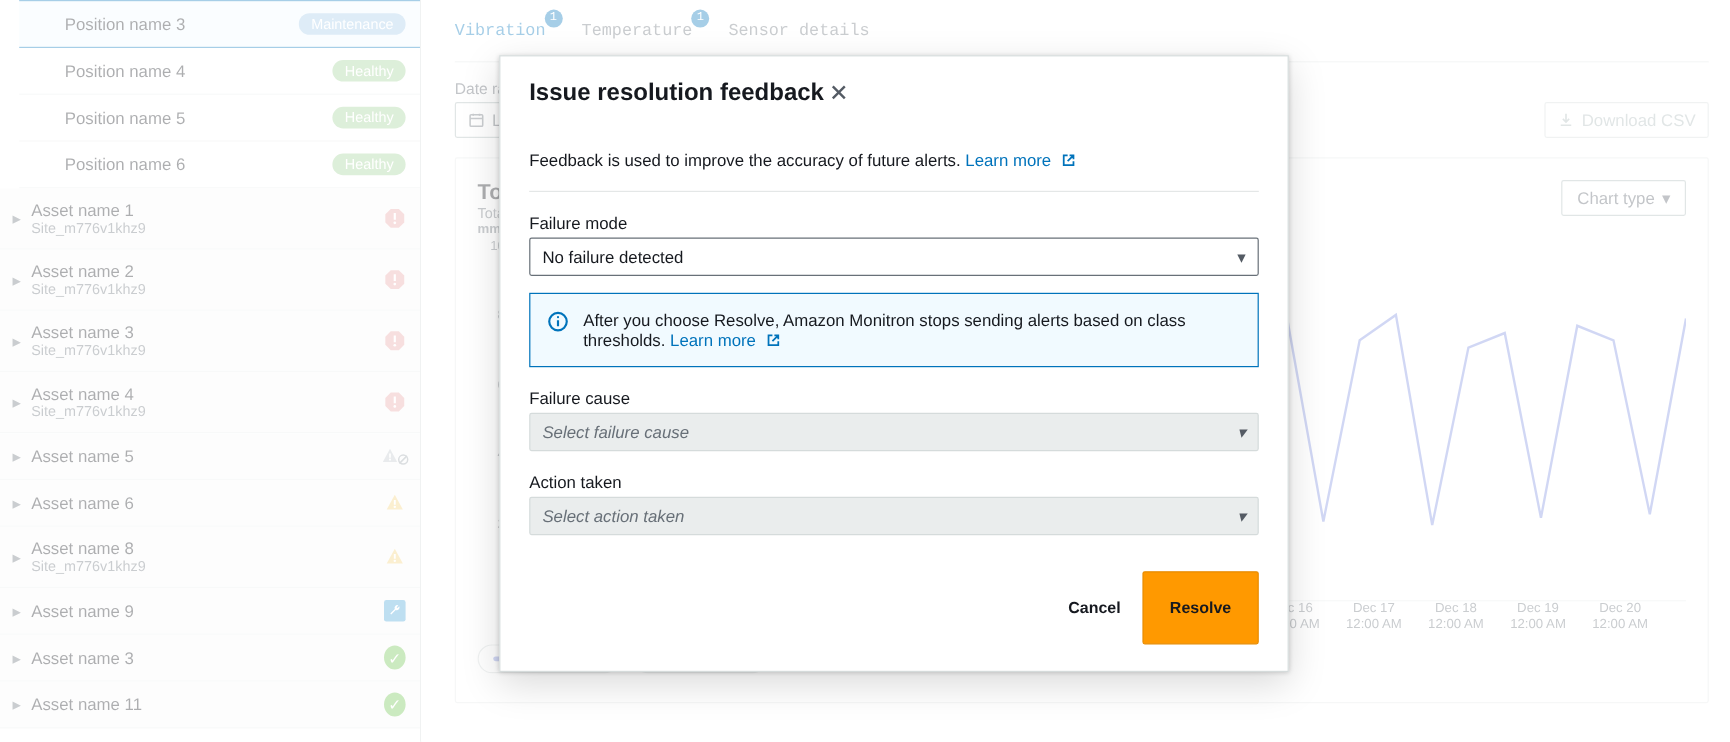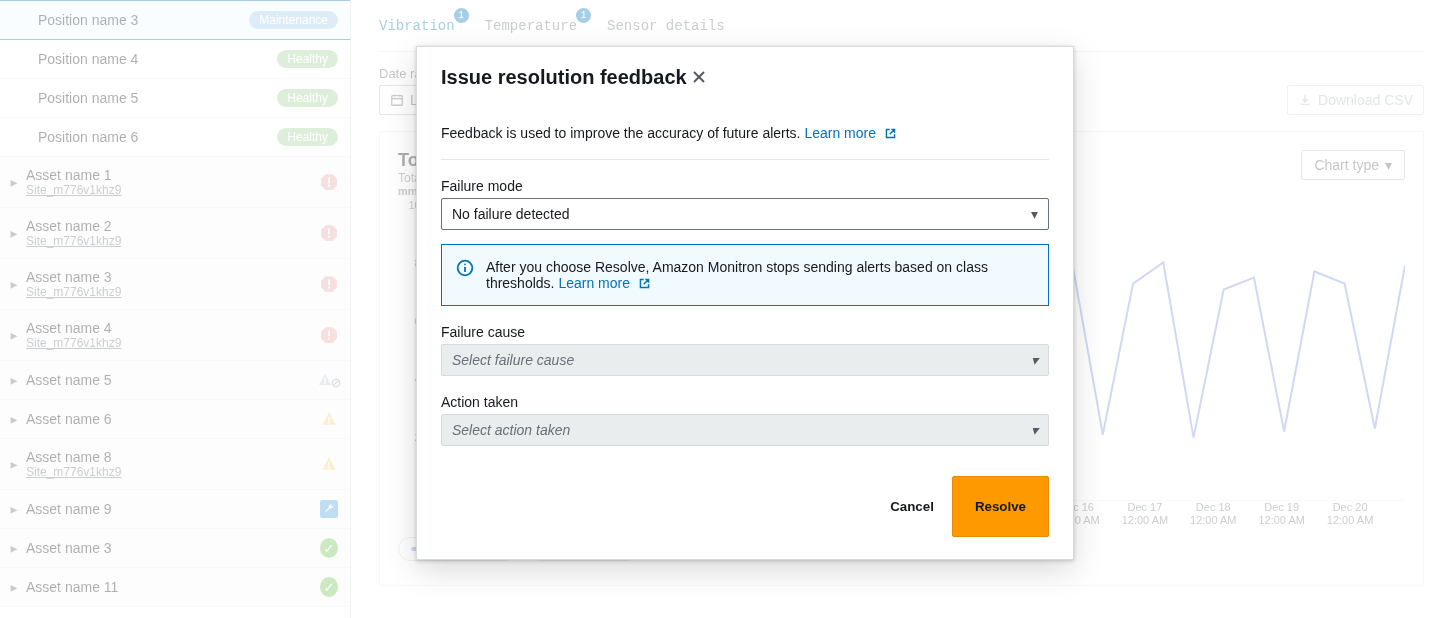--- a/index.html
+++ b/index.html
@@ -21,32 +21,32 @@
   background: #ffffff;
 }
 .position-row, .asset-row {
   display: flex;
   align-items: center;
   justify-content: space-between;
   padding: 10px 12px;
   border-bottom: 1px solid #eaeded;
   cursor: pointer;
 }
-.position-row { padding-left: 38px; }
+.position-row { padding-left: 38px; margin-left: 16px; }
 .position-row.selected {
   background: #f1faff;
   border-top: 1px solid #0073bb;
   border-bottom: 1px solid #0073bb;
 }
 .asset-row { padding-left: 8px; background: #fafafa;}
 .asset-row .caret { width: 12px; text-align: center; color: #687078; margin-right: 2px; }
 .asset-name-block { display: flex; align-items: center; gap: 4px; flex: 1; }
 .asset-titles { display: flex; flex-direction: column; }
 .asset-title { color: #16191f; }
-.asset-sub { color: #687078; font-size: 12px; text-decoration: underline; }
+.asset-sub { color: #687078; font-size: 12px; }
 .badge {
   padding: 2px 10px;
   border-radius: 10px;
   font-size: 12px;
   font-weight: 500;
 }
 .badge-maintenance { background: #a0c8e8; color: #fff; }
 .badge-healthy { background: #9fd194; color: #fff; }
 .status-icon { width: 18px; height: 18px; display: inline-flex; align-items: center; justify-content: center;}
 .status-check { width:20px; height:20px; border-radius:50%; background:#6cc24a; color:#fff; display:flex; align-items:center; justify-content:center;font-size:13px;}

